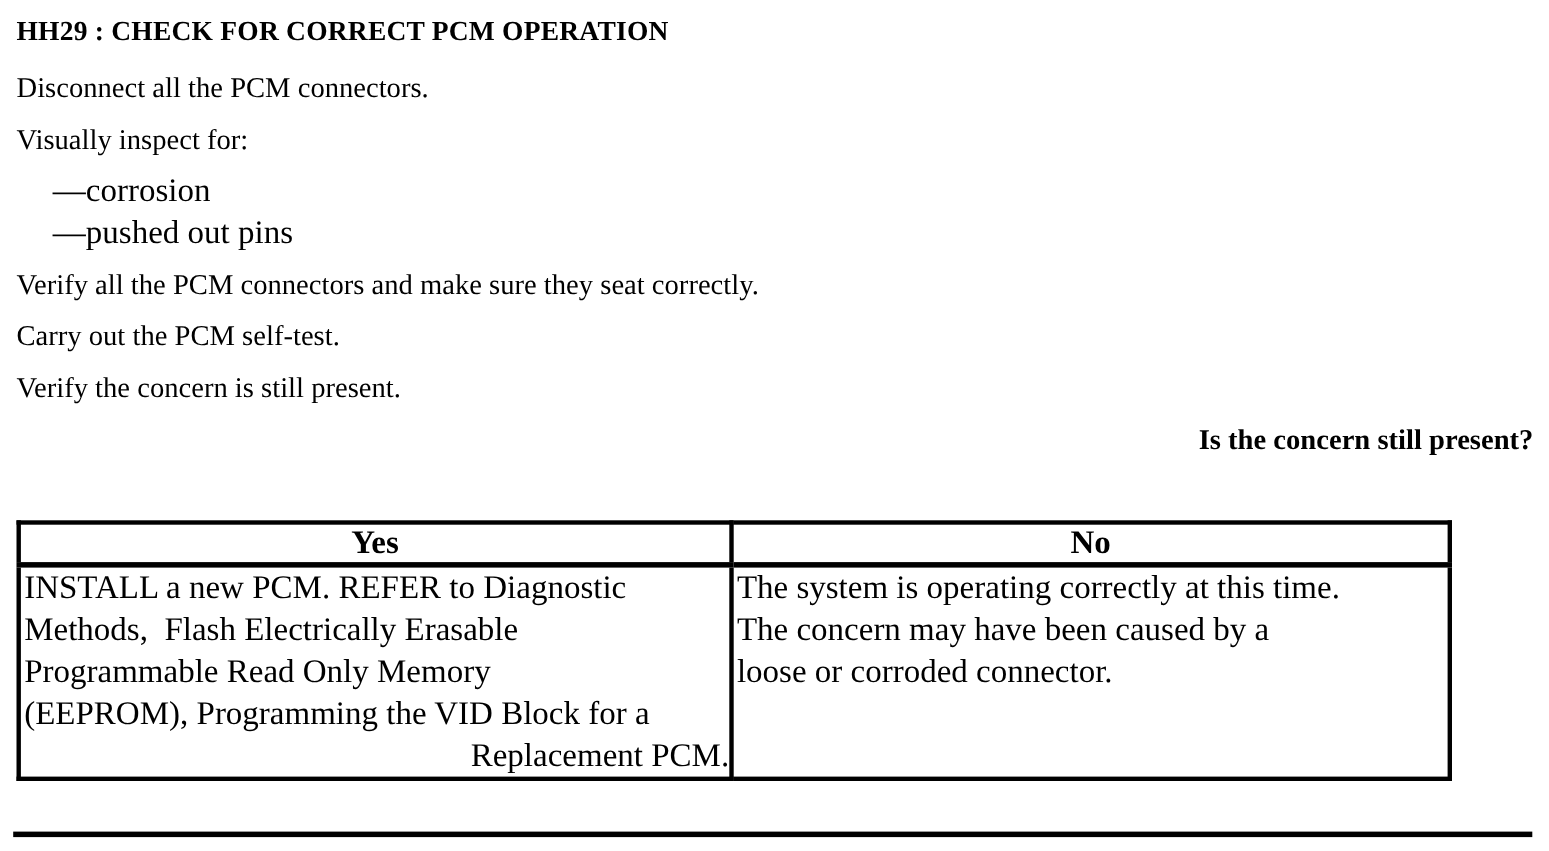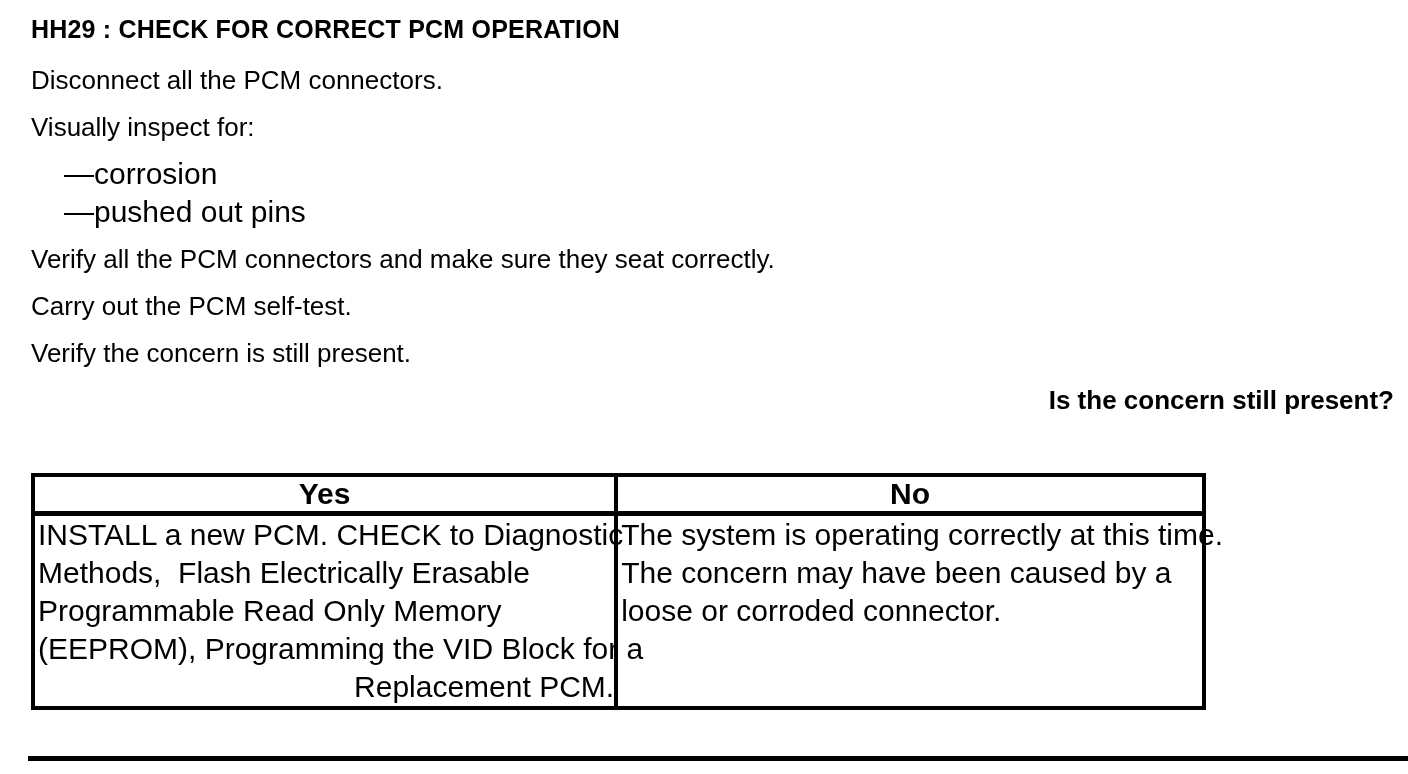--- a/index.html
+++ b/index.html
@@ -8,21 +8,22 @@
     background: #ffffff;
   }
   body {
     width: 1408px;
     height: 774px;
     font-family: "Liberation Sans", sans-serif;
     color: #000000;
     overflow: hidden;
   }
   .page {
-    padding: 10px 14px 0 31px;
+    padding: 10px 14px 0 15px;
+    font-family: Liberation Serif, serif;
   }
   .doc-title {
     font-size: 25px;
     font-weight: bold;
     line-height: 30px;
     margin: 4px 0 17px 0;
     letter-spacing: 0.2px;
   }
   .para {
     font-size: 26px;
@@ -37,21 +38,21 @@
     white-space: pre;
   }
   .question {
     font-weight: bold;
     text-align: right;
   }
   table.result {
     border-collapse: collapse;
     table-layout: fixed;
     margin-top: 54px;
-    width: 1175px;
+    width: 1305px;
   }
   table.result th,
   table.result td {
     border: 4px solid #000000;
     font-size: 30px;
     padding: 0;
   }
   table.result th {
     font-weight: bold;
     height: 34px;
@@ -113,21 +114,21 @@
     </colgroup>
     <thead>
       <tr>
         <th>Yes</th>
         <th>No</th>
       </tr>
     </thead>
     <tbody>
       <tr>
         <td class="yes-cell">
-          <div class="cell-line">INSTALL a new PCM. CHECK to Diagnostic</div>
+          <div class="cell-line">INSTALL a new PCM. REFER to Diagnostic</div>
           <div class="cell-line">Methods,  Flash Electrically Erasable</div>
           <div class="cell-line">Programmable Read Only Memory</div>
           <div class="cell-line">(EEPROM), Programming the VID Block for a</div>
           <div class="cell-line centered">Replacement PCM.</div>
         </td>
         <td class="no-cell">
           <div class="cell-line">The system is operating correctly at this time.</div>
           <div class="cell-line">The concern may have been caused by a</div>
           <div class="cell-line">loose or corroded connector.</div>
         </td>

